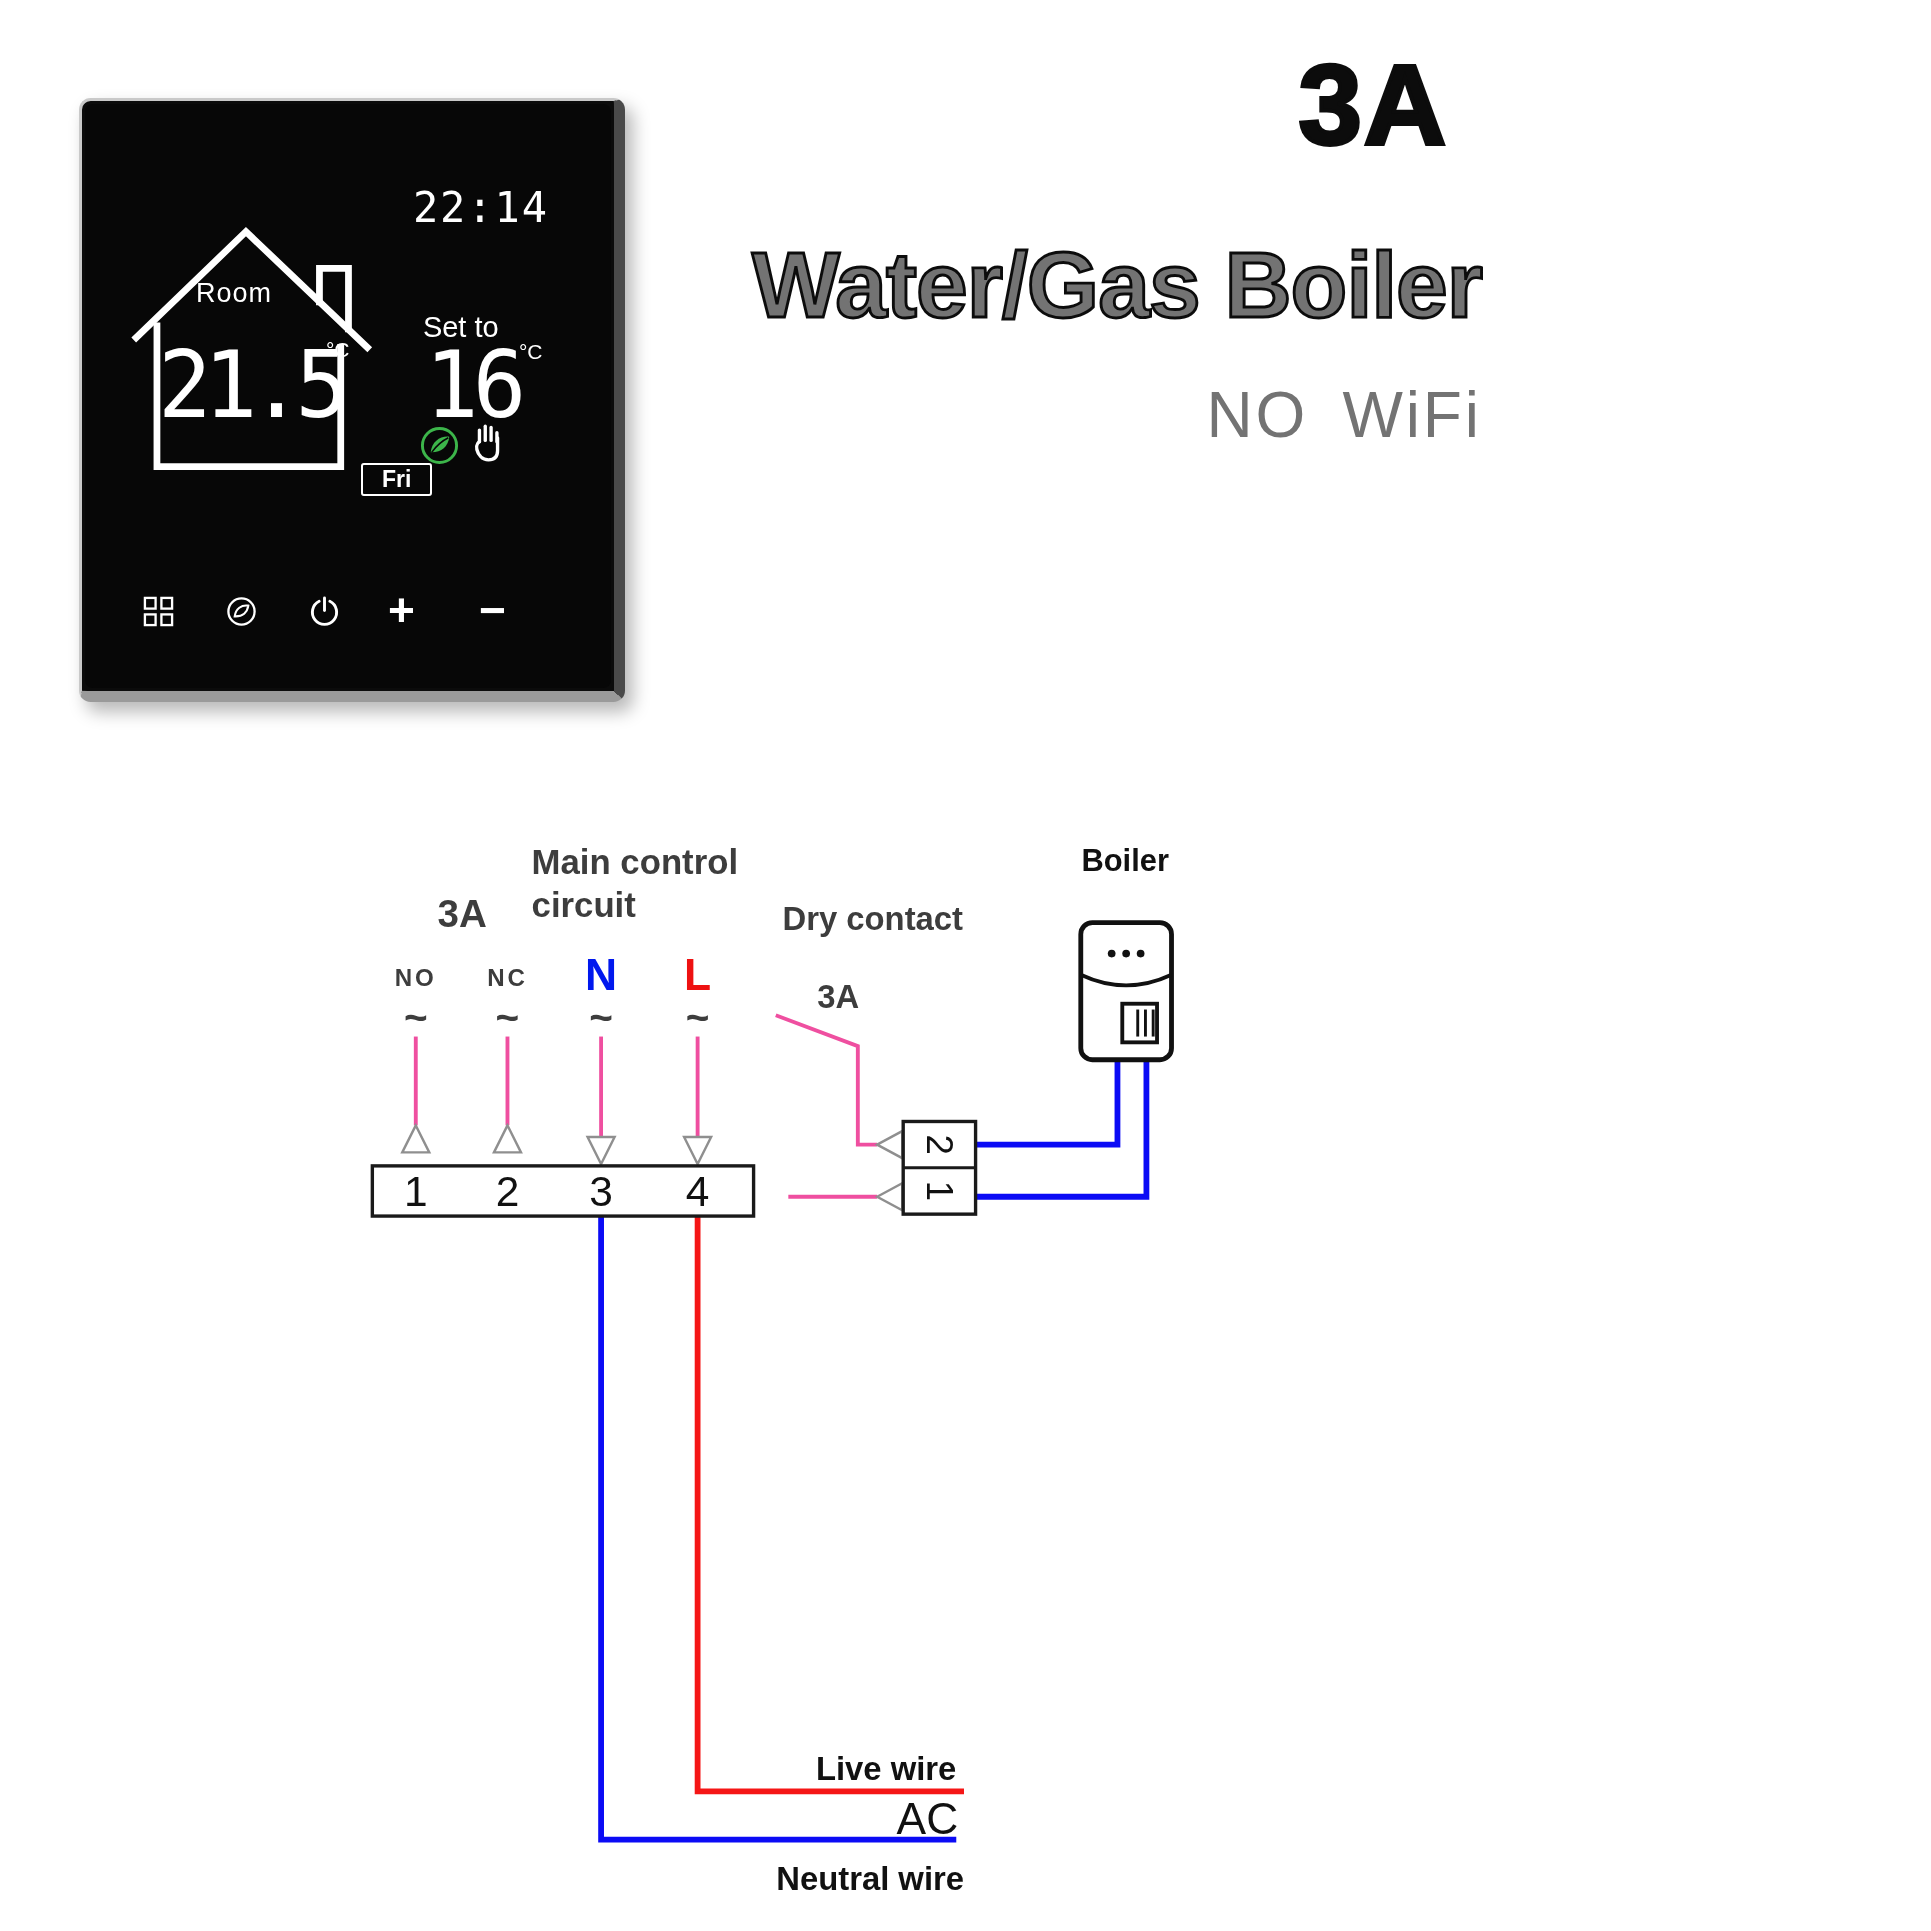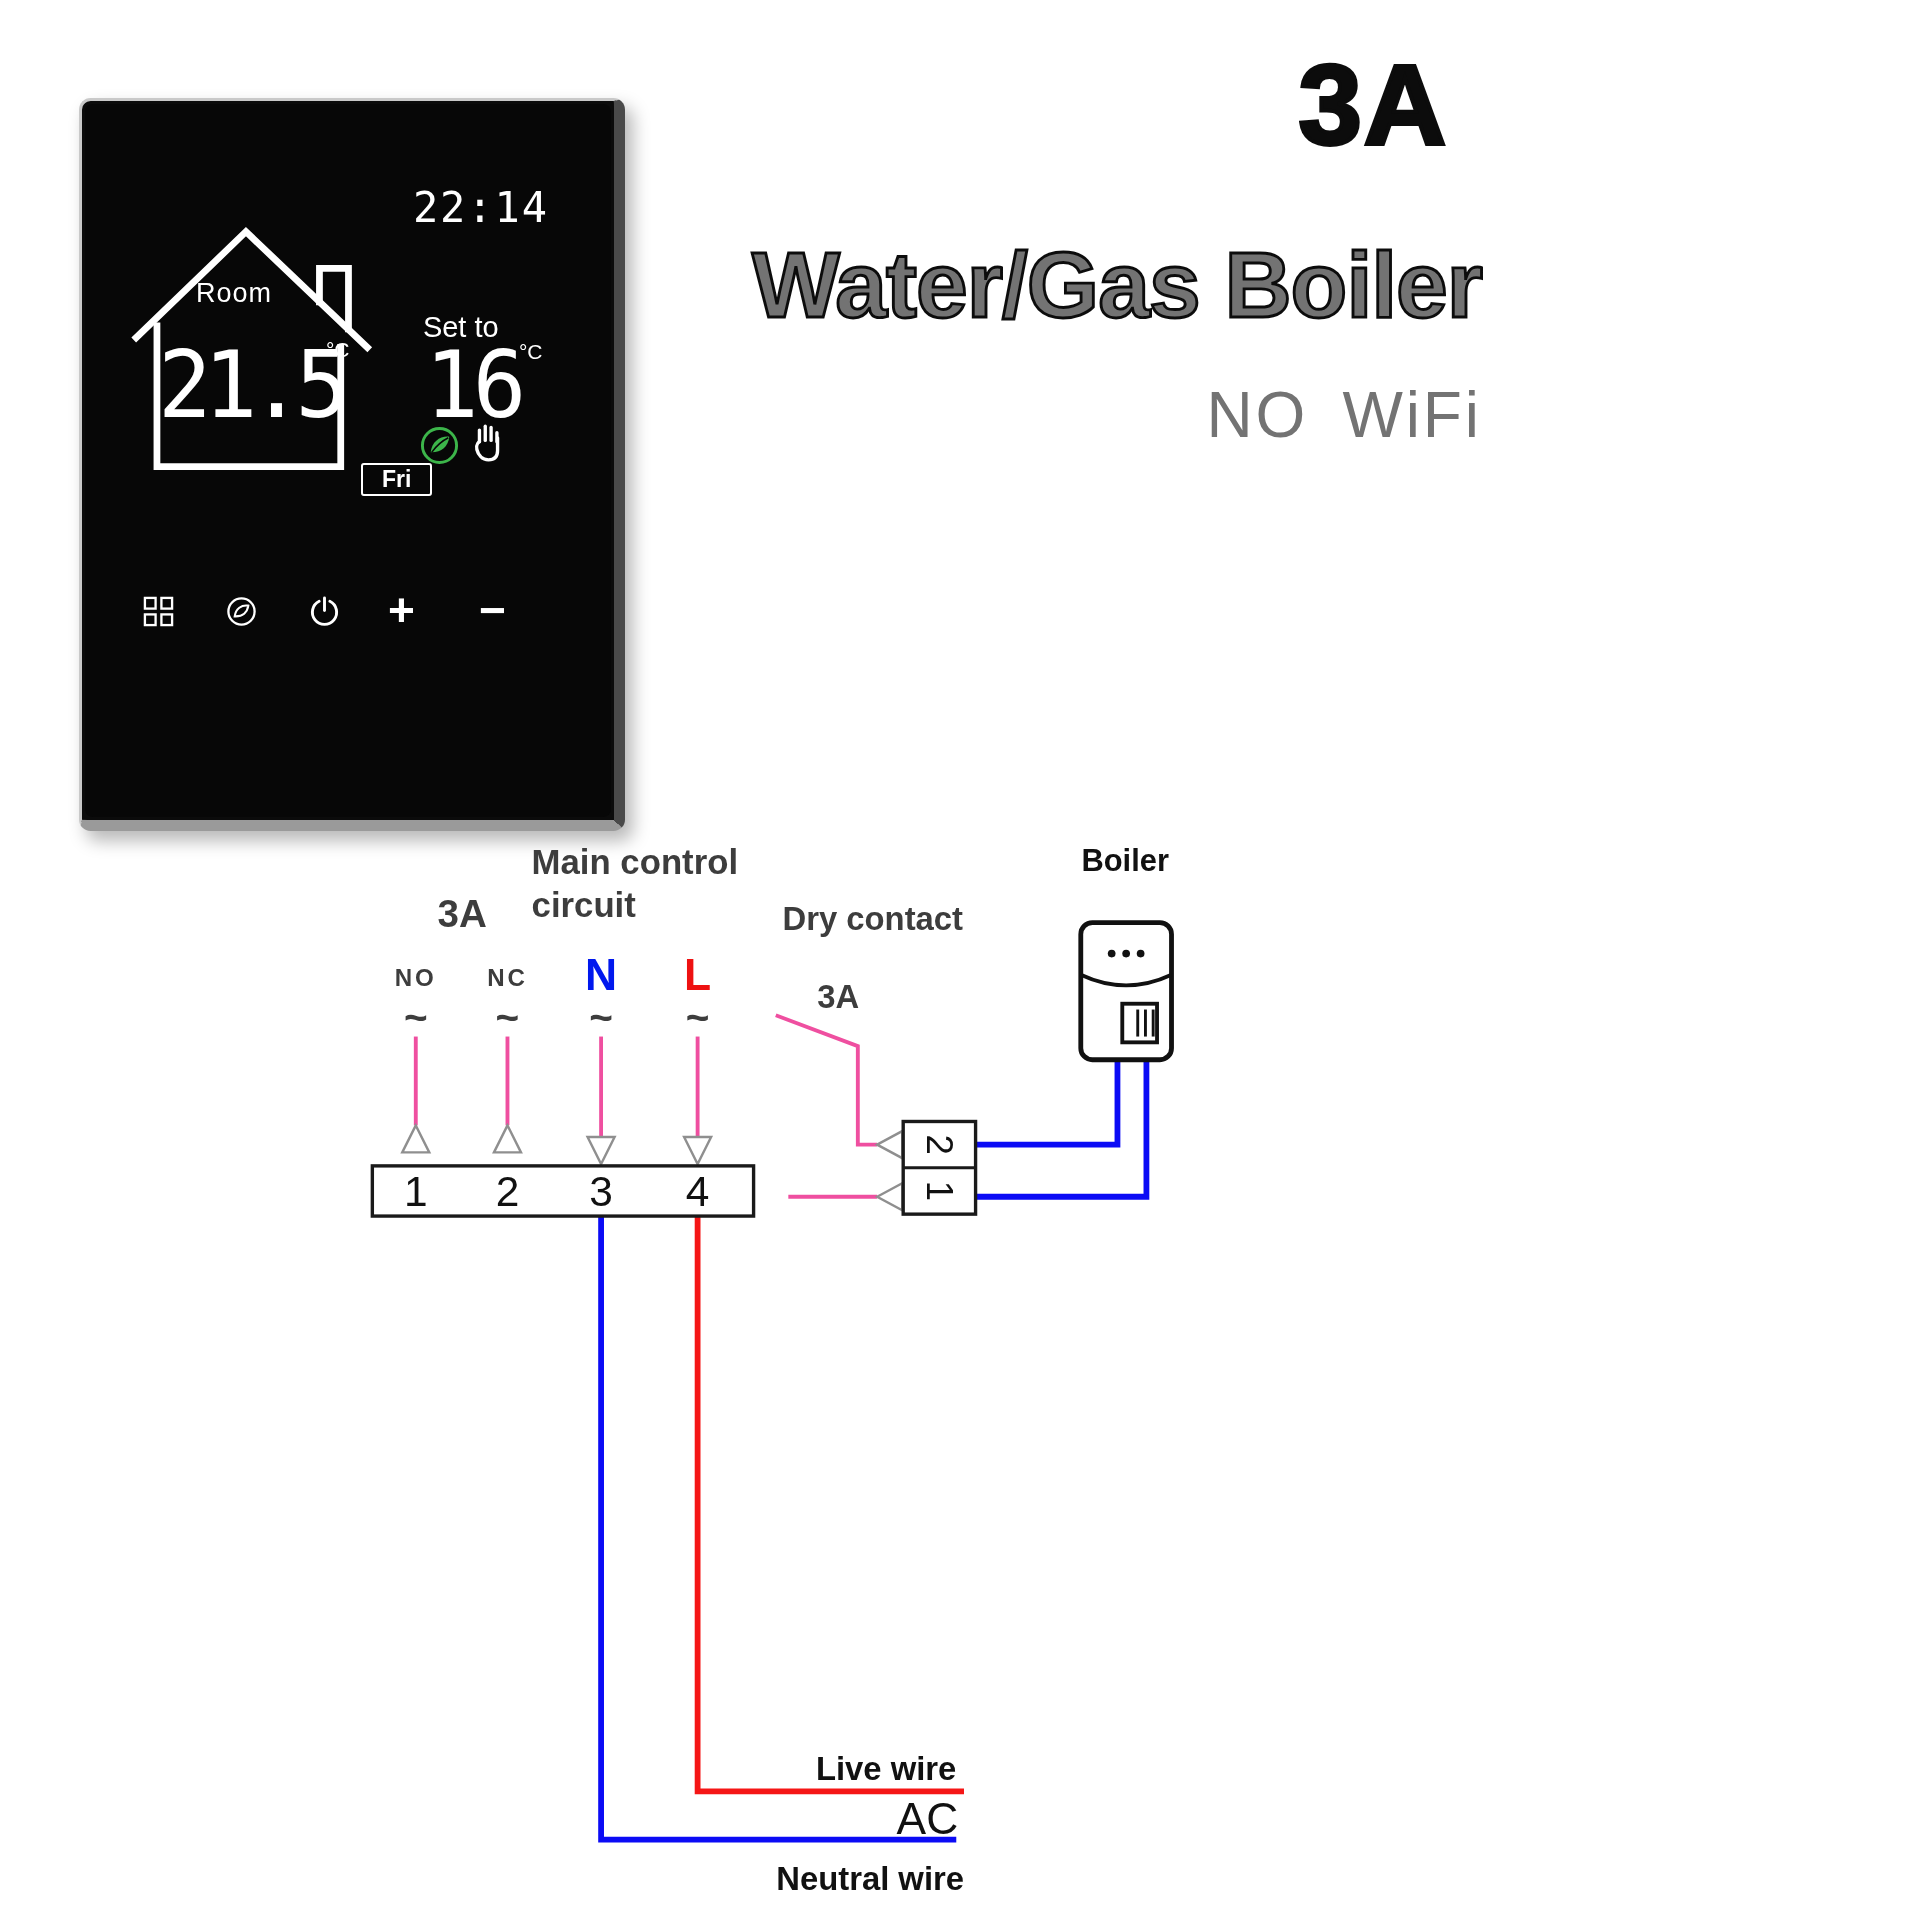--- a/index.html
+++ b/index.html
@@ -4,21 +4,21 @@
 <style>
   * { margin:0; padding:0; box-sizing:border-box; }
   html,body { width:1931px; height:1931px; background:#ffffff; font-family:"Liberation Sans",sans-serif; position:relative; overflow:hidden; }
 
   
   .h-amps   { position:absolute; right:483px; top:39px;  font-size:114px; font-weight:bold; color:#0c0c0c; -webkit-text-stroke:3.9px #0c0c0c; letter-spacing:1.9px; }
   .h-title  { position:absolute; right:449px; top:232px; font-size:93px;  font-weight:bold; color:#737373; -webkit-text-stroke:2.9px #0c0c0c; letter-spacing:-1px; white-space:nowrap; }
   .h-sub    { position:absolute; right:449px; top:378px; font-size:64px;  font-weight:500; color:#737373; letter-spacing:2.9px; word-spacing:13.5px; }
 
   
-  .thermo { position:absolute; left:79px; top:98px; width:546px; height:733px;
+  .thermo { position:absolute; left:79px; top:98px; width:546px; height:604px;
             background:#0b0b0b; border:3.9px solid #c9c9c9; border-right:11.6px solid #4a4a4a;
             border-bottom:11.6px solid #9a9a9a; border-radius:11.6px;
             box-shadow:7.7px 9.7px 17.4px rgba(0,0,0,.28); }
   .face   { position:absolute; inset:2.9px; background:#070707; border-radius:7.7px; color:#fff; }
   .seg    { font-family:"DejaVu Sans Mono",monospace; color:#fff; }
   .t-time      { position:absolute; left:328px; top:79px;  font-size:42px; letter-spacing:1.9px; }
   .t-house     { position:absolute; left:41px;  top:118px; width:266px; height:266px; }
   .t-room-label{ position:absolute; left:111px; top:174px; font-size:27px; letter-spacing:1px; }
   .t-room-temp { position:absolute; left:73px;  top:228px; font-size:89px; letter-spacing:-7.7px; transform:scaleY(1.05); }
   .t-room-unit { position:absolute; left:241px; top:234px; font-size:21px; }

